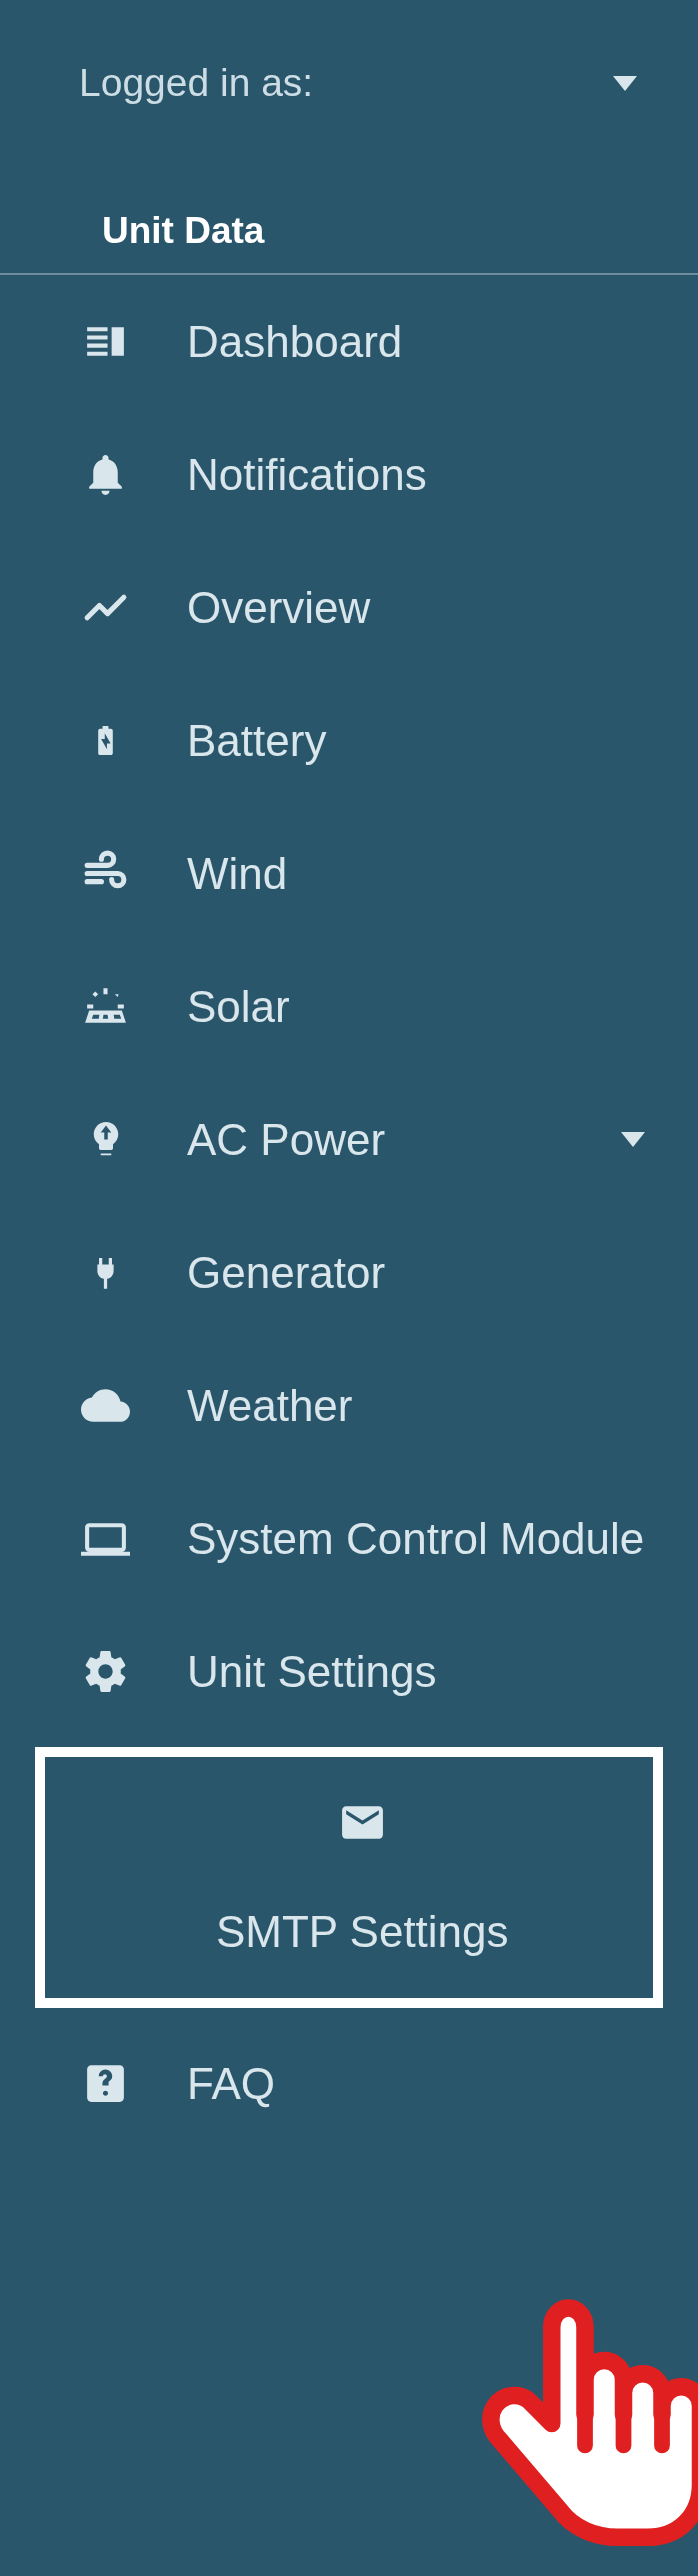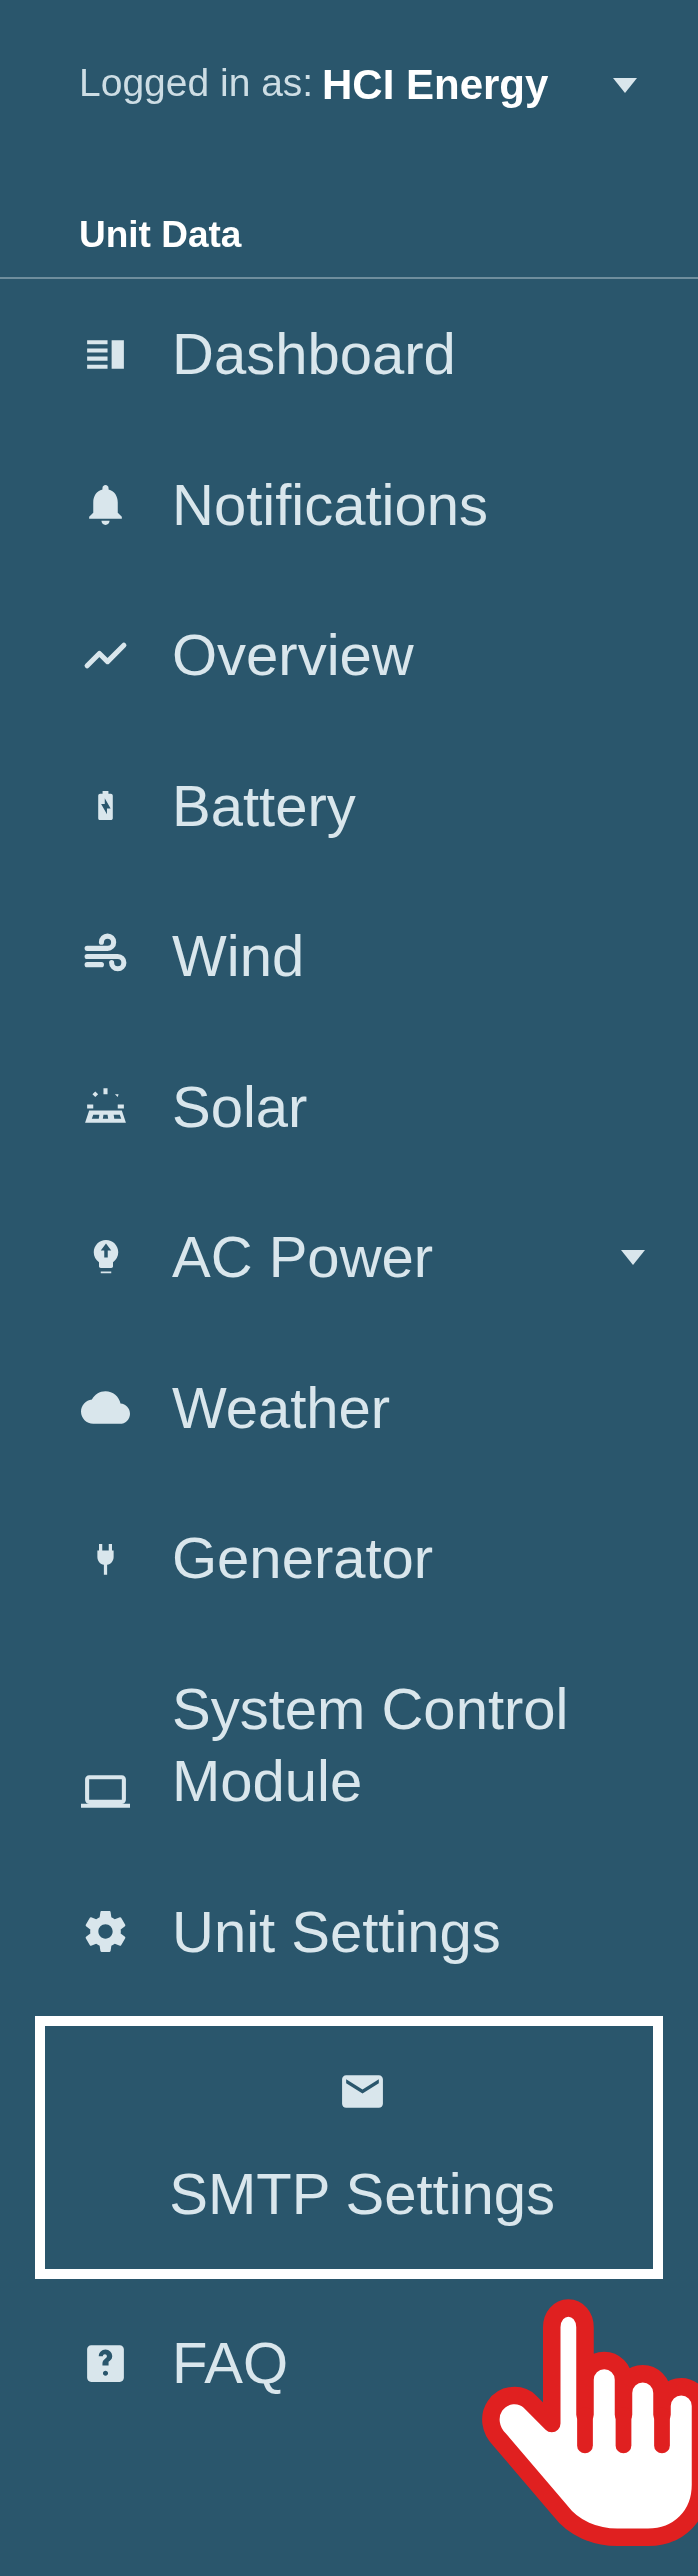--- a/index.html
+++ b/index.html
@@ -33,29 +33,29 @@
   }
   .org-name {
     font-size: 42px;
     font-weight: 700;
     color: #ffffff;
   }
   .section-header {
     font-size: 37px;
     font-weight: 700;
     color: #ffffff;
-    padding: 79px 0 21px 79px;
+    padding: 79px 0 21px 102px;
     border-bottom: 2.6px solid #6f8e9d;
   }
   .nav-item {
     display: flex;
     align-items: center;
-    gap: 40px;
+    gap: 55px;
     padding: 39px 53px 39px 79px;
-    font-size: 58px;
+    font-size: 44px;
     color: #d9e6ec;
     cursor: pointer;
     box-sizing: border-box;
   }
   .nav-item.multiline {
     align-items: flex-end;
   }
   .nav-item .label {
     flex: 1;
     line-height: 1.25;
@@ -108,21 +108,20 @@
 </style>
 </head>
 <body>
 
 <div class="container">
 <div class="sidebar">
 
   <div class="account">
     <div class="account-text">
       <span class="logged-in-label">Logged in as:</span>
-      <span class="org-name">HCI Energy</span>
     </div>
     <span class="caret"></span>
   </div>
 
   <div class="section-header">Unit Data</div>
 
   <div class="nav-item">
     <span class="icon-slot">
       <svg viewBox="0 0 24 24" width="49" height="49">
             <path d="M3 5h10v2H3V5zm0 4h10v2H3V9zm0 4h10v2H3v-2zm0 4h10v2H3v-2zM15 5h6v14h-6V5z"></path>
@@ -183,34 +182,34 @@
       <svg viewBox="0 0 24 24" width="42" height="49">
             <path d="M9 21h6v-1H9v1zm3-19C8.14 2 5 5.14 5 9c0 2.38 1.19 4.47 3 5.74V17c0 .55.45 1 1 1h6c.55 0 1-.45 1-1v-2.26c1.81-1.27 3-3.36 3-5.74 0-3.86-3.14-7-7-7zm1 10h-2V8l-2 .01L12 4l3 4.01L13 8v4z"></path>
           </svg>
     </span>
     <span class="label">AC Power</span>
     <span class="caret"></span>
   </div>
 
   <div class="nav-item">
     <span class="icon-slot">
-      <svg viewBox="0 0 24 24" width="49" height="49">
-            <path d="M19.35 10.04C18.67 6.59 15.64 4 12 4 9.11 4 6.6 5.64 5.35 8.04 2.34 8.36 0 10.91 0 14c0 3.31 2.69 6 6 6h13c2.76 0 5-2.24 5-5 0-2.64-2.05-4.78-4.65-4.96z"></path>
-          </svg>
-    </span>
-    <span class="label">Weather</span>
-  </div>
-
-  <div class="nav-item">
-    <span class="icon-slot">
       <svg viewBox="0 0 24 24" width="39" height="49">
             <path d="M16 7V3h-2v4h-4V3H8v4H7v4c0 2.419 1.718 4.436 4 4.9V22h2v-6.1c2.282-.464 4-2.481 4-4.9V7h-1z"></path>
           </svg>
     </span>
     <span class="label">Generator</span>
+  </div>
+
+  <div class="nav-item">
+    <span class="icon-slot">
+      <svg viewBox="0 0 24 24" width="49" height="49">
+            <path d="M19.35 10.04C18.67 6.59 15.64 4 12 4 9.11 4 6.6 5.64 5.35 8.04 2.34 8.36 0 10.91 0 14c0 3.31 2.69 6 6 6h13c2.76 0 5-2.24 5-5 0-2.64-2.05-4.78-4.65-4.96z"></path>
+          </svg>
+    </span>
+    <span class="label">Weather</span>
   </div>
 
   <div class="nav-item multiline">
     <span class="icon-slot">
       <svg viewBox="0 0 24 24" width="49" height="49">
             <path d="M20 18c1.1 0 2-.9 2-2V6c0-1.1-.9-2-2-2H4c-1.1 0-2 .9-2 2v10c0 1.1.9 2 2 2H0v2h24v-2h-4zM4 6h16v10H4V6z"></path>
           </svg>
     </span>
     <span class="label">System Control Module</span>
   </div>

